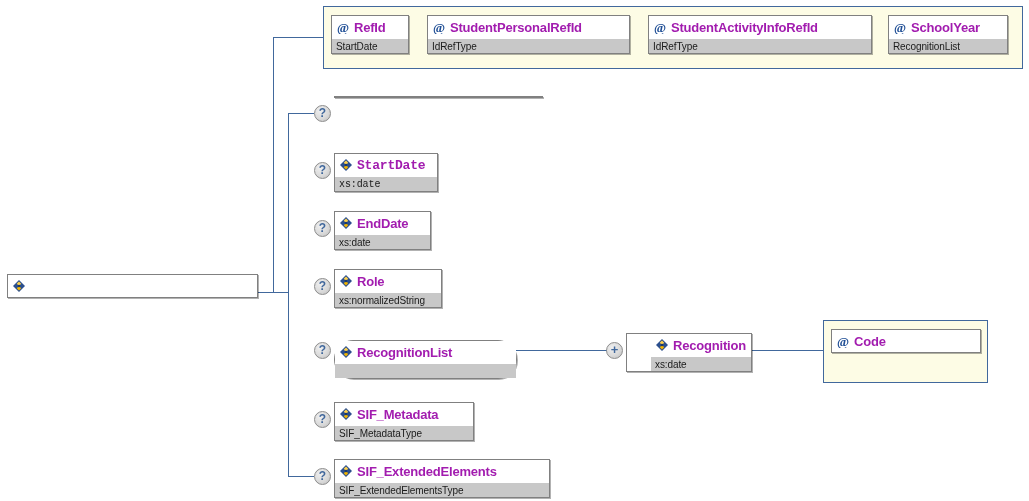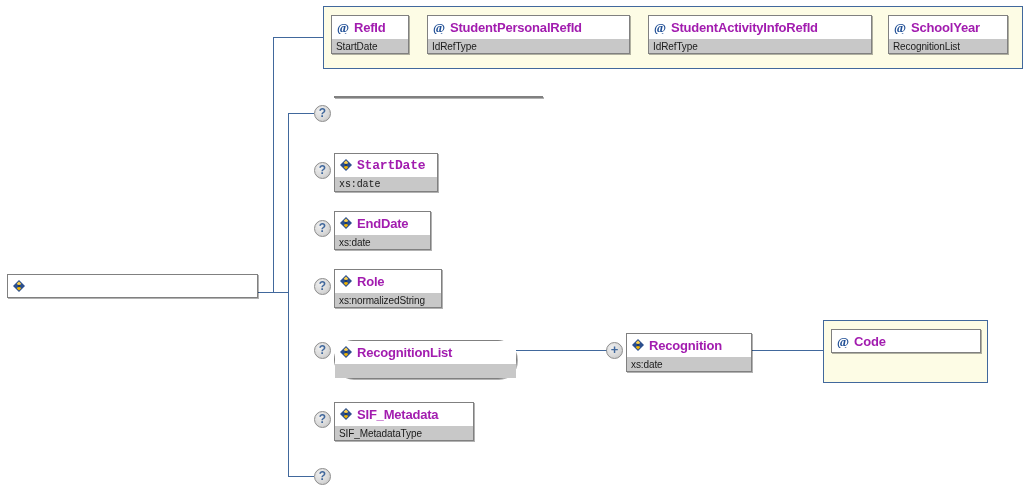--- a/index.html
+++ b/index.html
@@ -244,23 +244,35 @@
         <polygon points="7,2.5 9.2,4.8 7,7 4.8,4.8" fill="#ffd24d"></polygon>
         <polygon points="7,7 9.2,9.2 7,11.5 4.8,9.2" fill="#f0b400"></polygon>
         <circle cx="7" cy="7" r="1.3" fill="#1b3a6b"></circle>
       </svg>
       <span class="label">SIF_Metadata</span>
     </div>
     <div class="type-row">SIF_MetadataType</div>
   </div>
 
   <div class="marker" style="left:314px; top:468px;">?</div>
+  <div class="node" style="left:334px; top:459px; width:216px;">
+    <div class="name-row">
+      <svg class="ico" viewBox="0 0 14 14">
+        <polygon points="7,1 10,4 13,7 10,10 7,13 4,10 1,7 4,4" fill="#2b4f8e"></polygon>
+        <polygon points="7,2.5 9.2,4.8 7,7 4.8,4.8" fill="#ffd24d"></polygon>
+        <polygon points="7,7 9.2,9.2 7,11.5 4.8,9.2" fill="#f0b400"></polygon>
+        <circle cx="7" cy="7" r="1.3" fill="#1b3a6b"></circle>
+      </svg>
+      <span class="label">SIF_ExtendedElements</span>
+    </div>
+    <div class="type-row">SIF_ExtendedElementsType</div>
+  </div>
 
   <div class="marker plus" style="left:606px; top:342px;">+</div>
-  <div class="node" style="left:626px; top:333px; width:126px;">
+  <div class="node" style="left:626px; top:333px; width:126px;padding-left:24px;">
     <div class="name-row">
       <svg class="ico" viewBox="0 0 14 14">
         <polygon points="7,1 10,4 13,7 10,10 7,13 4,10 1,7 4,4" fill="#2b4f8e"></polygon>
         <polygon points="7,2.5 9.2,4.8 7,7 4.8,4.8" fill="#ffd24d"></polygon>
         <polygon points="7,7 9.2,9.2 7,11.5 4.8,9.2" fill="#f0b400"></polygon>
         <circle cx="7" cy="7" r="1.3" fill="#1b3a6b"></circle>
       </svg>
       <span class="label">Recognition</span>
     </div>
     <div class="type-row">xs:date</div>

